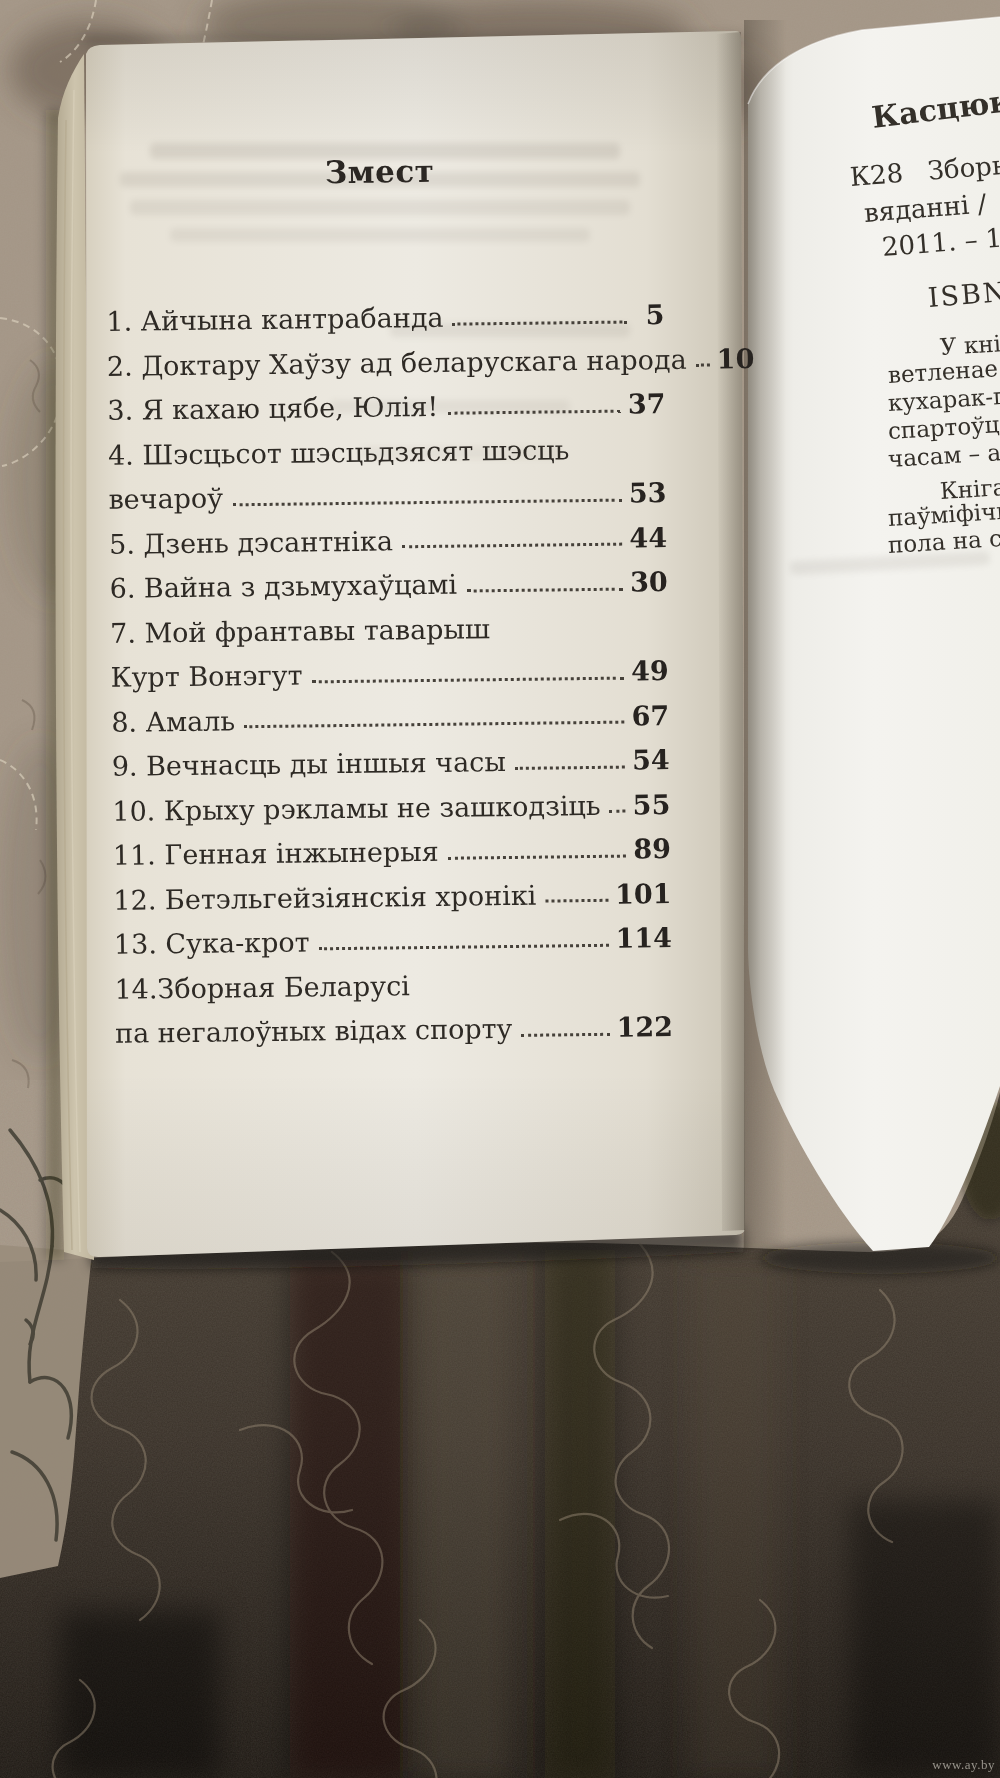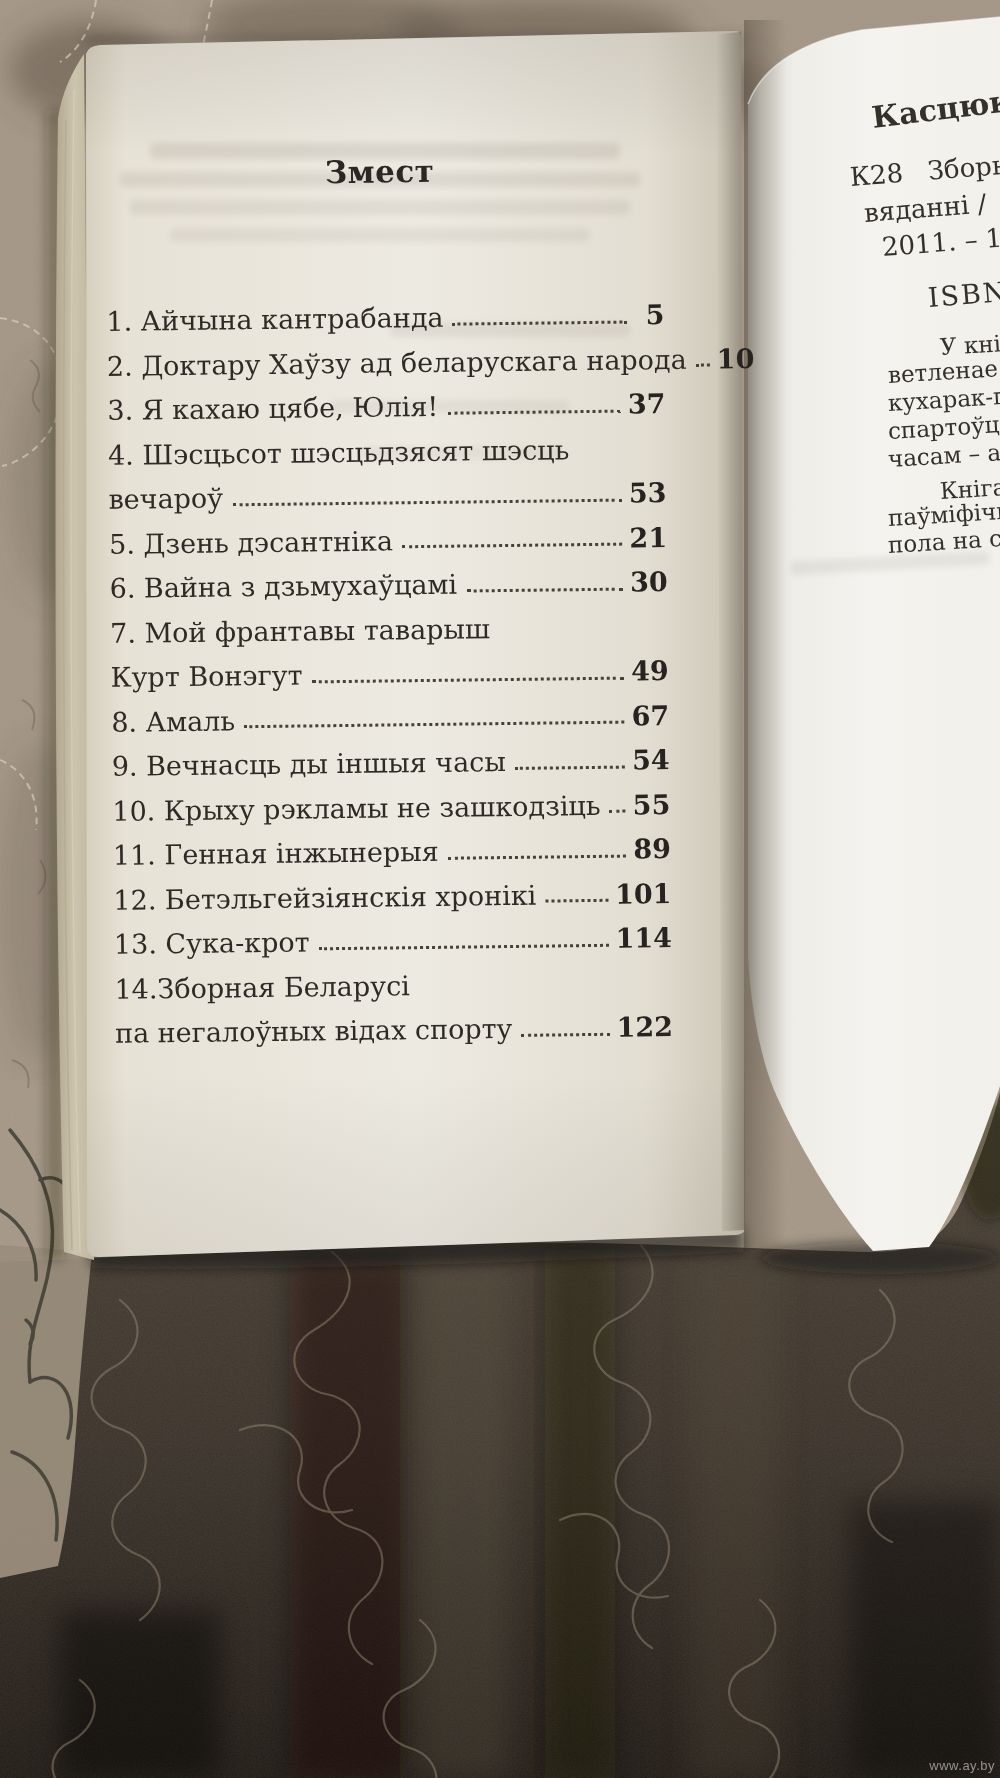--- a/index.html
+++ b/index.html
@@ -43,21 +43,21 @@
   .ann-line:nth-of-type(6){top:478px;}
   .ann-line:nth-of-type(7){top:505px;}
   .ann-line:nth-of-type(8){top:532px;}
 
   
   .smudge{position:absolute;background:#6b6257;border-radius:5px;
           filter:blur(3px);}
 
   
   .watermark{position:absolute;right:5px;bottom:5px;color:#aca89f;opacity:.85;
-             font-family:Liberation Sans, sans-serif;
+             font-family:Liberation Serif, serif;
              font-size:13px;letter-spacing:.5px;}
 </style>
 </head>
 <body>
 
 <div id="scene">
 
   <svg id="bg" width="1000" height="1778" viewBox="0 0 1000 1778">
     <defs>
       <linearGradient id="lpGrad" x1="0" y1="0" x2="1" y2="0">
@@ -230,21 +230,21 @@
           <span class="tt">4. Шэсцьсот шэсцьдзясят шэсць</span>
         </div>
         <div class="toc-row">
           <span class="tt">вечароў</span>
           <span class="leader"></span>
           <span class="pg">53</span>
         </div>
         <div class="toc-row">
           <span class="tt">5. Дзень дэсантніка</span>
           <span class="leader"></span>
-          <span class="pg">21</span>
+          <span class="pg">44</span>
         </div>
         <div class="toc-row">
           <span class="tt">6. Вайна з дзьмухаўцамі</span>
           <span class="leader"></span>
           <span class="pg">30</span>
         </div>
         <div class="toc-row">
           <span class="tt">7. Мой франтавы таварыш</span>
         </div>
         <div class="toc-row">

